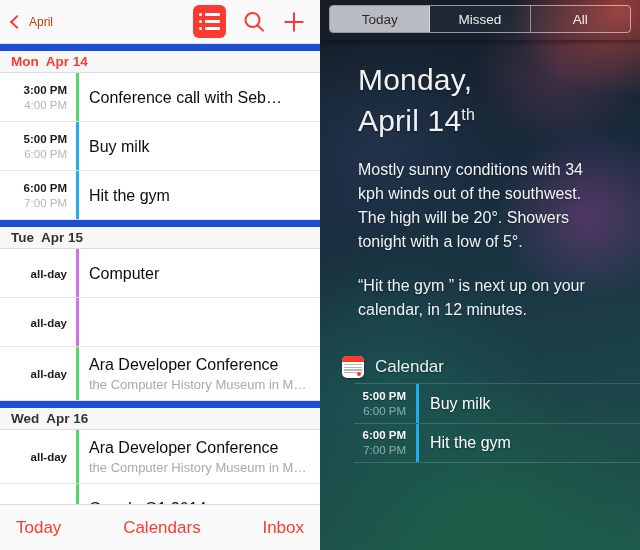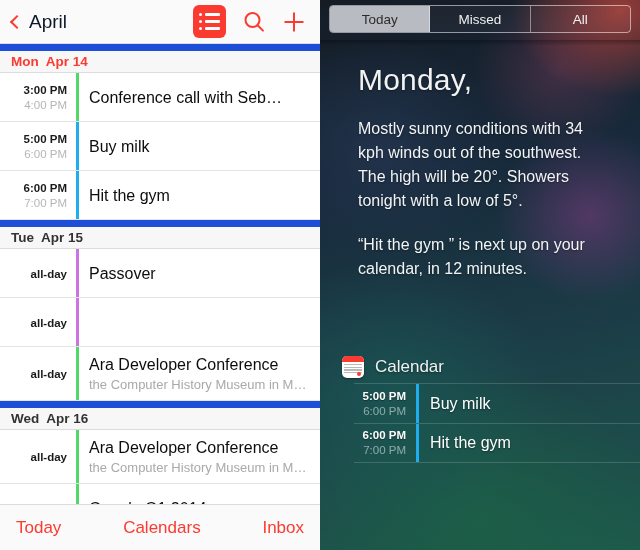--- a/index.html
+++ b/index.html
@@ -15,22 +15,22 @@
   .left {
     width:320px; height:550px; background:#ffffff;
     display:flex; flex-direction:column; position:relative;
   }
   .navbar {
     height:44px; flex:0 0 44px; background:#fafafa;
     display:flex; align-items:center; padding:0 10px;
     border-bottom:1px solid #dcdcdc; position:relative;
   }
   .back {
-    display:flex; align-items:center; color:#0f172a;
-    font-size:19px; cursor:pointer;
+    display:flex; align-items:center; color:#c2410c;
+    font-size:12px; cursor:pointer;
   }
   .chev {
     width:10px; height:10px; border-left:2.4px solid #fb3b30;
     border-bottom:2.4px solid #fb3b30; transform:rotate(45deg);
     margin-right:7px; margin-left:2px;
   }
   .nav-spacer { flex:1; }
   .nav-icons { display:flex; align-items:center; gap:16px; margin-right:4px; }
   .icon-list {
     width:33px; height:33px; background:#fb3b30; border-radius:6px;
@@ -291,21 +291,21 @@
         <div class="dayhdr">
           <span class="dw">Tue</span>
           <span>Apr 15</span>
         </div>
         <div class="evrow">
           <div class="evtime">
             <div class="t1">all-day</div>
           </div>
           <div class="evbar" style="background: rgb(204, 115, 225);"></div>
           <div class="evbody">
-            <div class="evtitle">Passover</div>
+            <div class="evtitle">Computer</div>
           </div>
         </div>
         <div class="evrow">
           <div class="evtime">
             <div class="t1">all-day</div>
           </div>
           <div class="evbar" style="background: rgb(204, 115, 225);"></div>
         </div>
         <div class="evrow">
           <div class="evtime">
@@ -357,20 +357,23 @@
         <div class="active">Today</div>
         <div>Missed</div>
         <div>All</div>
       </div>
     </div>
     <div class="seg-shadow"></div>
 
     <div class="nc-content">
       <div class="nc-date">
         <div>Monday,</div>
+        <div>
+          <span>April 14</span><sup>th</sup>
+        </div>
       </div>
       <div class="nc-para">Mostly sunny conditions with 34 kph winds out of the southwest. The high will be 20°. Showers tonight with a low of 5°.</div>
       <div class="nc-para second">“Hit the gym ” is next up on your calendar, in 12 minutes.</div>
     </div>
 
     <div class="cal-hdr">
       <div class="cal-icon">
         <div class="top"></div>
         <div class="body">
           <i></i>

